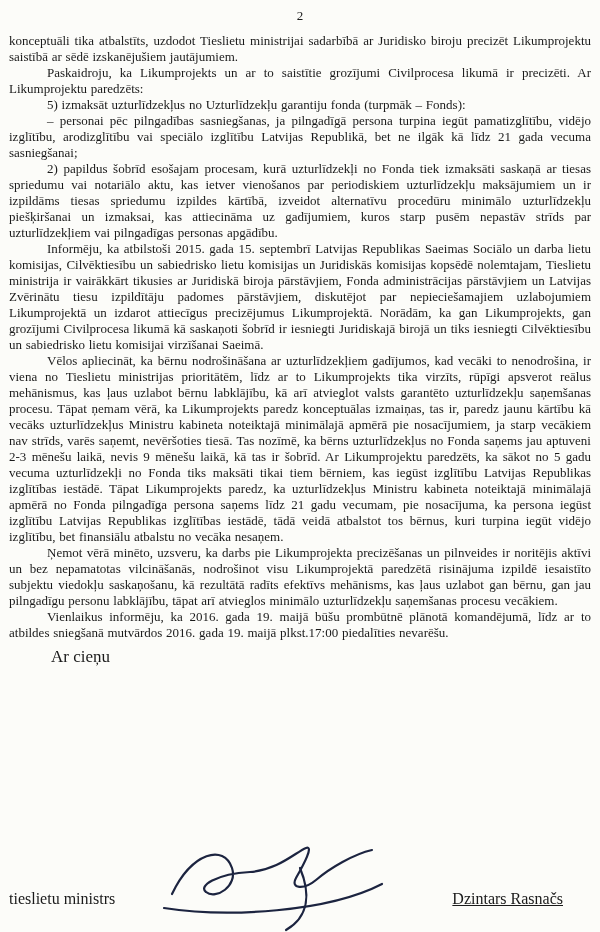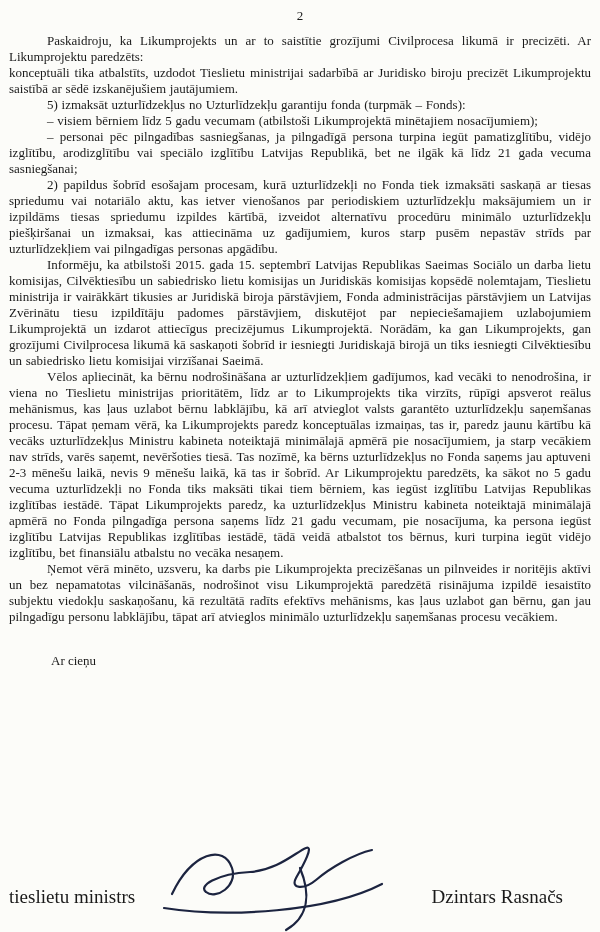--- a/index.html
+++ b/index.html
@@ -22,60 +22,60 @@
   }
   .para {
     font-size: 13px;
     line-height: 16px;
     text-align: justify;
     margin: 0;
     word-spacing: 0.5px;
   }
   .para.indent { text-indent: 38px; }
   .salutation {
-    font-size: 13px;
-    margin-top: 28px;
+    font-size: 17px;
+    margin-top: 6px;
     padding-left: 42px;
   }
   .sign-row {
     position: absolute;
     left: 9px;
     right: 9px;
     bottom: 24px;
     display: flex;
     justify-content: space-between;
     align-items: flex-end;
-    font-size: 19px;
+    font-size: 16px;
   }
-  .signer-name { padding-right: 28px; }
+  .signer-name { padding-right: 28px; text-decoration: underline; }
   .signature-wrap {
     position: absolute;
     left: 158px;
     top: 834px;
     width: 230px;
     height: 98px;
     pointer-events: none;
   }
 </style>
 </head>
 <body>
 
 <div class="page">
 
   <div class="page-number">2</div>
 
+  <p class="para">konceptuāli tika atbalstīts, uzdodot Tieslietu ministrijai sadarbībā ar Juridisko biroju precizēt Likumprojektu saistībā ar sēdē izskanējušiem jautājumiem.</p>
   <p class="para indent">Paskaidroju, ka Likumprojekts un ar to saistītie grozījumi Civilprocesa likumā ir precizēti. Ar Likumprojektu paredzēts:</p>
-  <p class="para">konceptuāli tika atbalstīts, uzdodot Tieslietu ministrijai sadarbībā ar Juridisko biroju precizēt Likumprojektu saistībā ar sēdē izskanējušiem jautājumiem.</p>
   <p class="para indent">5) izmaksāt uzturlīdzekļus no Uzturlīdzekļu garantiju fonda (turpmāk – Fonds):</p>
-  <p class="para indent">– visiem bērniem līdz 5 gadu vecumam (atbilstoši Likumprojektā minētajiem nosacījumiem);</p>
   <p class="para indent">– personai pēc pilngadības sasniegšanas, ja pilngadīgā persona turpina iegūt pamatizglītību, vidējo izglītību, arodizglītību vai speciālo izglītību Latvijas Republikā, bet ne ilgāk kā līdz 21 gada vecuma sasniegšanai;</p>
   <p class="para indent">2) papildus šobrīd esošajam procesam, kurā uzturlīdzekļi no Fonda tiek izmaksāti saskaņā ar tiesas spriedumu vai notariālo aktu, kas ietver vienošanos par periodiskiem uzturlīdzekļu maksājumiem un ir izpildāms tiesas spriedumu izpildes kārtībā, izveidot alternatīvu procedūru minimālo uzturlīdzekļu piešķiršanai un izmaksai, kas attiecināma uz gadījumiem, kuros starp pusēm nepastāv strīds par uzturlīdzekļiem vai pilngadīgas personas apgādību.</p>
   <p class="para indent">Informēju, ka atbilstoši 2015. gada 15. septembrī Latvijas Republikas Saeimas Sociālo un darba lietu komisijas, Cilvēktiesību un sabiedrisko lietu komisijas un Juridiskās komisijas kopsēdē nolemtajam, Tieslietu ministrija ir vairākkārt tikusies ar Juridiskā biroja pārstāvjiem, Fonda administrācijas pārstāvjiem un Latvijas Zvērinātu tiesu izpildītāju padomes pārstāvjiem, diskutējot par nepieciešamajiem uzlabojumiem Likumprojektā un izdarot attiecīgus precizējumus Likumprojektā. Norādām, ka gan Likumprojekts, gan grozījumi Civilprocesa likumā kā saskaņoti šobrīd ir iesniegti Juridiskajā birojā un tiks iesniegti Cilvēktiesību un sabiedrisko lietu komisijai virzīšanai Saeimā.</p>
   <p class="para indent">Vēlos apliecināt, ka bērnu nodrošināšana ar uzturlīdzekļiem gadījumos, kad vecāki to nenodrošina, ir viena no Tieslietu ministrijas prioritātēm, līdz ar to Likumprojekts tika virzīts, rūpīgi apsverot reālus mehānismus, kas ļaus uzlabot bērnu labklājību, kā arī atvieglot valsts garantēto uzturlīdzekļu saņemšanas procesu. Tāpat ņemam vērā, ka Likumprojekts paredz konceptuālas izmaiņas, tas ir, paredz jaunu kārtību kā vecāks uzturlīdzekļus Ministru kabineta noteiktajā minimālajā apmērā pie nosacījumiem, ja starp vecākiem nav strīds, varēs saņemt, nevēršoties tiesā. Tas nozīmē, ka bērns uzturlīdzekļus no Fonda saņems jau aptuveni 2-3 mēnešu laikā, nevis 9 mēnešu laikā, kā tas ir šobrīd. Ar Likumprojektu paredzēts, ka sākot no 5 gadu vecuma uzturlīdzekļi no Fonda tiks maksāti tikai tiem bērniem, kas iegūst izglītību Latvijas Republikas izglītības iestādē. Tāpat Likumprojekts paredz, ka uzturlīdzekļus Ministru kabineta noteiktajā minimālajā apmērā no Fonda pilngadīga persona saņems līdz 21 gadu vecumam, pie nosacījuma, ka persona iegūst izglītību Latvijas Republikas izglītības iestādē, tādā veidā atbalstot tos bērnus, kuri turpina iegūt vidējo izglītību, bet finansiālu atbalstu no vecāka nesaņem.</p>
   <p class="para indent">Ņemot vērā minēto, uzsveru, ka darbs pie Likumprojekta precizēšanas un pilnveides ir noritējis aktīvi un bez nepamatotas vilcināšanās, nodrošinot visu Likumprojektā paredzētā risinājuma izpildē iesaistīto subjektu viedokļu saskaņošanu, kā rezultātā radīts efektīvs mehānisms, kas ļaus uzlabot gan bērnu, gan jau pilngadīgu personu labklājību, tāpat arī atvieglos minimālo uzturlīdzekļu saņemšanas procesu vecākiem.</p>
+  <p class="para indent">Vienlaikus informēju, ka 2016. gada 19. maijā būšu prombūtnē plānotā komandējumā, līdz ar to atbildes sniegšanā mutvārdos 2016. gada 19. maijā plkst.17:00 piedalīties nevarēšu.</p>
 
   <div class="salutation">Ar cieņu</div>
 
   <div class="signature-wrap">
     <svg width="230" height="98" viewBox="0 0 230 98" aria-hidden="true">
       <g fill="none" stroke="#1c2440" stroke-width="2.2" stroke-linecap="round" stroke-linejoin="round">
         <path d="M14,60 C34,18 66,10 74,34 C80,52 58,66 48,58 C40,52 58,40 92,38 C120,36 138,18 148,14 C156,11 146,30 138,44 C132,55 146,56 158,46 C172,34 196,20 214,16"></path>
         <path d="M6,74 C70,84 170,78 224,50"></path>
         <path d="M142,34 C152,58 152,82 128,96"></path>
       </g>

